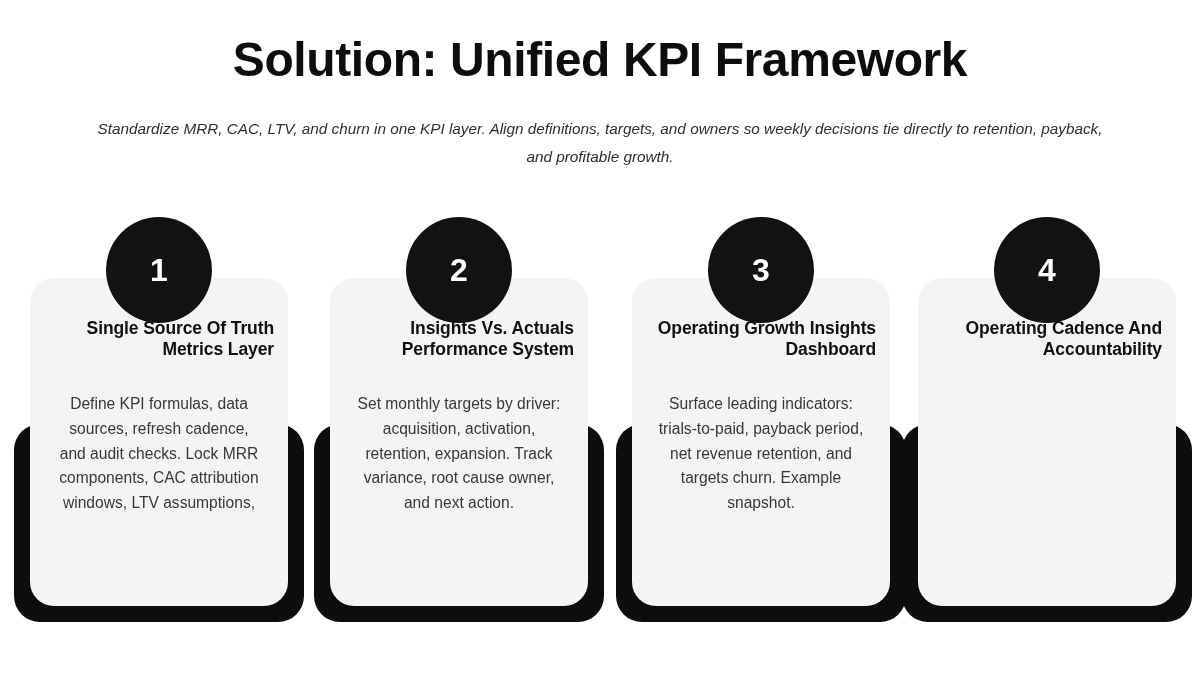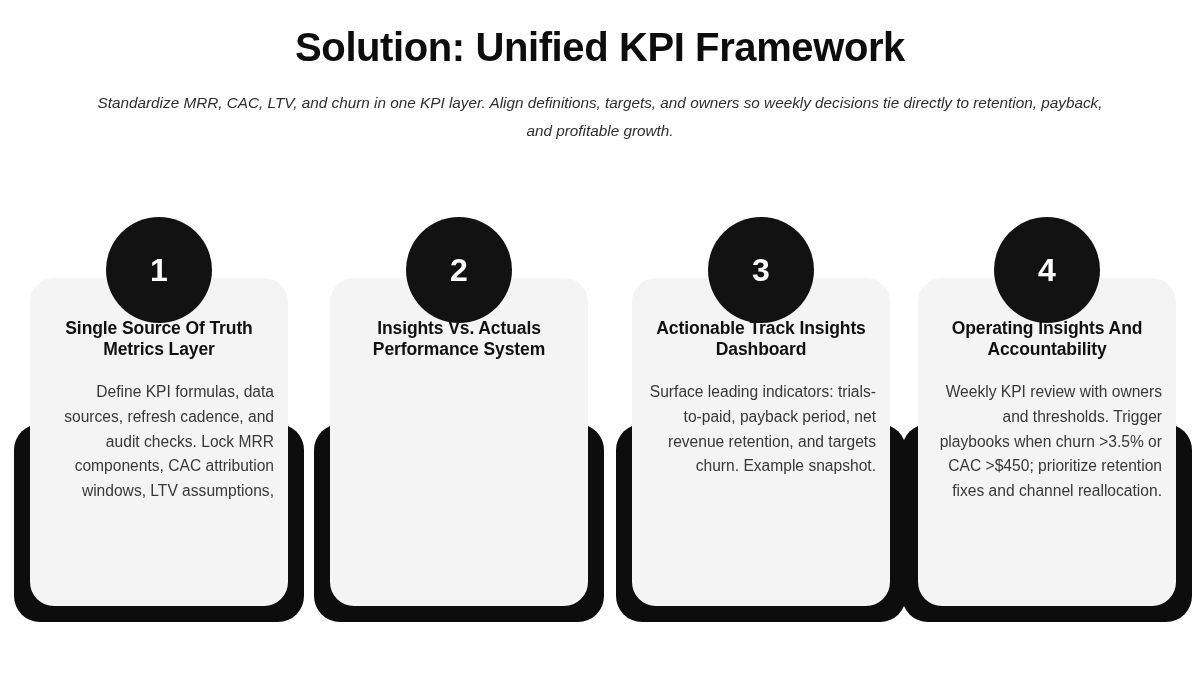--- a/index.html
+++ b/index.html
@@ -28,23 +28,23 @@
   
   .header {
     position: absolute;
     left: 0;
     top: 0;
     width: 1200px;
     text-align: center;
   }
 
   .slide-title {
-    margin: 0;
+    margin: 13px;
     padding-top: 22px;
-    font-size: 40px;
+    font-size: 48px;
     font-weight: bold;
     letter-spacing: -0.4px;
     line-height: 50px;
     color: #0d0d0d;
     font-family: "Liberation Sans", "DejaVu Sans", sans-serif;
   }
 
   .slide-subtitle {
     margin: 0 auto;
     padding-top: 17px;
@@ -127,30 +127,30 @@
   }
 
   .card-title {
     margin: 0;
     font-size: 17.5px;
     font-weight: bold;
     line-height: 21px;
     color: #101010;
     letter-spacing: -0.1px;
     font-family: "Liberation Sans", "DejaVu Sans", sans-serif;
+    text-align: right;
   }
 
   .card-body {
-    margin: 0;
+    margin: 12px;
     padding-top: 20px;
     font-size: 15.6px;
     line-height: 24.8px;
     color: #383838;
     font-family: "Liberation Sans", "DejaVu Sans", sans-serif;
-    text-align: right;
   }
 </style>
 </head>
 <body>
 
 <div class="slide">
 
   <div class="header">
     <h1 class="slide-title">Solution: Unified KPI Framework</h1>
     <p class="slide-subtitle">Standardize MRR, CAC, LTV, and churn in one KPI layer. Align definitions, targets, and owners so weekly decisions tie directly to retention, payback, and profitable growth.</p>
@@ -166,42 +166,42 @@
       </div>
       <div class="badge">
         <span class="badge-number">1</span>
       </div>
     </div>
 
     <div class="card-wrap pos-2">
       <div class="card-shadow"></div>
       <div class="card">
         <h2 class="card-title">Insights Vs. Actuals Performance System</h2>
+        <p class="card-body">Set monthly targets by driver: acquisition, activation, retention, expansion. Track variance, root cause owner, and next action.</p>
       </div>
       <div class="badge">
         <span class="badge-number">2</span>
       </div>
     </div>
 
     <div class="card-wrap pos-3">
       <div class="card-shadow"></div>
       <div class="card">
-        <h2 class="card-title">Actionable Track Insights Dashboard</h2>
+        <h2 class="card-title">Operating Growth Insights Dashboard</h2>
         <p class="card-body">Surface leading indicators: trials-to-paid, payback period, net revenue retention, and targets churn. Example snapshot.</p>
       </div>
       <div class="badge">
         <span class="badge-number">3</span>
       </div>
     </div>
 
     <div class="card-wrap pos-4">
       <div class="card-shadow"></div>
       <div class="card">
-        <h2 class="card-title">Operating Insights And Accountability</h2>
-        <p class="card-body">Weekly KPI review with owners and thresholds. Trigger playbooks when churn &gt;3.5% or CAC &gt;$450; prioritize retention fixes and channel reallocation.</p>
+        <h2 class="card-title">Operating Cadence And Accountability</h2>
       </div>
       <div class="badge">
         <span class="badge-number">4</span>
       </div>
     </div>
 
   </div>
 </div>
 
 </body></html>

